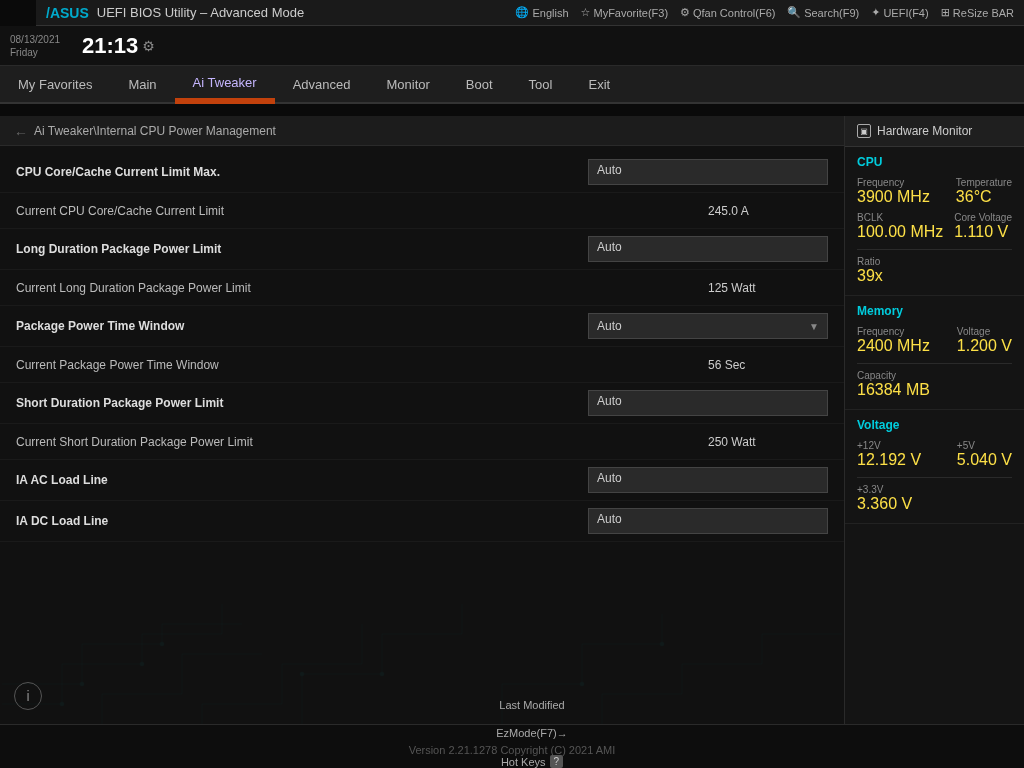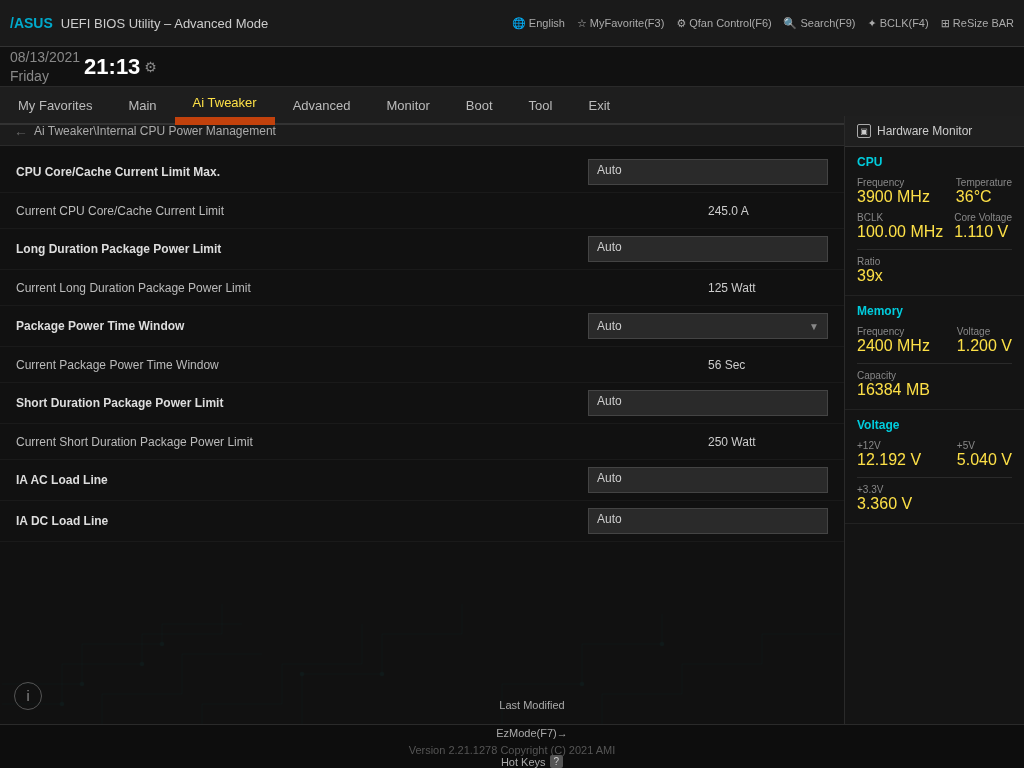--- a/index.html
+++ b/index.html
@@ -23,27 +23,28 @@
         linear-gradient(135deg, transparent 40%, rgba(0,180,180,0.05) 50%, transparent 60%),
         linear-gradient(45deg, transparent 40%, rgba(0,150,150,0.04) 50%, transparent 60%);
       background-size: 60px 60px;
       pointer-events: none;
       z-index: 0;
     }
 
     
     .top-bar {
       background: #1a1a1a;
-      height: 47px;
+      height: 26px;
       display: flex;
       align-items: center;
       padding: 0 10px;
       border-bottom: 1px solid #333;
       position: relative;
       z-index: 10;
+      margin-left: 36px;
     }
     .asus-logo {
       color: #00aacc;
       font-weight: bold;
       font-size: 14px;
       margin-right: 8px;
     }
     .bios-title {
       color: #ccc;
       font-size: 13px;
@@ -68,23 +69,23 @@
       background: #111;
       height: 40px;
       display: flex;
       align-items: center;
       padding: 0 10px;
       border-bottom: 1px solid #2a2a2a;
       position: relative;
       z-index: 10;
     }
     .date-block {
-      font-size: 14px;
+      font-size: 10px;
       color: #888;
-      margin-right: 4px;
+      margin-right: 22px;
       line-height: 1.3;
     }
     .clock {
       font-size: 22px;
       font-weight: bold;
       color: #fff;
       margin-right: 4px;
     }
     .settings-icon {
       color: #888;
@@ -114,22 +115,22 @@
       padding: 0 18px;
       display: flex;
       align-items: center;
       font-size: 13px;
       color: #bbb;
       cursor: pointer;
       border-bottom: 2px solid transparent;
       margin-bottom: -2px;
     }
     .nav-item.active {
-      color: #fde047;
-      border-bottom: 8px solid #c2410c;
+      color: #c4b5fd;
+      border-bottom: 6px solid #c2410c;
     }
 
     
     .hw-monitor {
       position: absolute;
       right: 0; top: 116px;
       width: 180px;
       bottom: 44px;
       background: #141414;
       border-left: 1px solid #2a2a2a;
@@ -351,21 +352,21 @@
     <div class="top-bar-item">
       <span>⚙</span>
       <span>Qfan Control(F6)</span>
     </div>
     <div class="top-bar-item">
       <span>🔍</span>
       <span>Search(F9)</span>
     </div>
     <div class="top-bar-item">
       <span>✦</span>
-      <span>BCLK(F4)</span>
+      <span>UEFI(F4)</span>
     </div>
     <div class="top-bar-item">
       <span>⊞</span>
       <span>ReSize BAR</span>
     </div>
   </div>
 </div>
 
 <div class="clock-bar">
   <div class="date-block">

